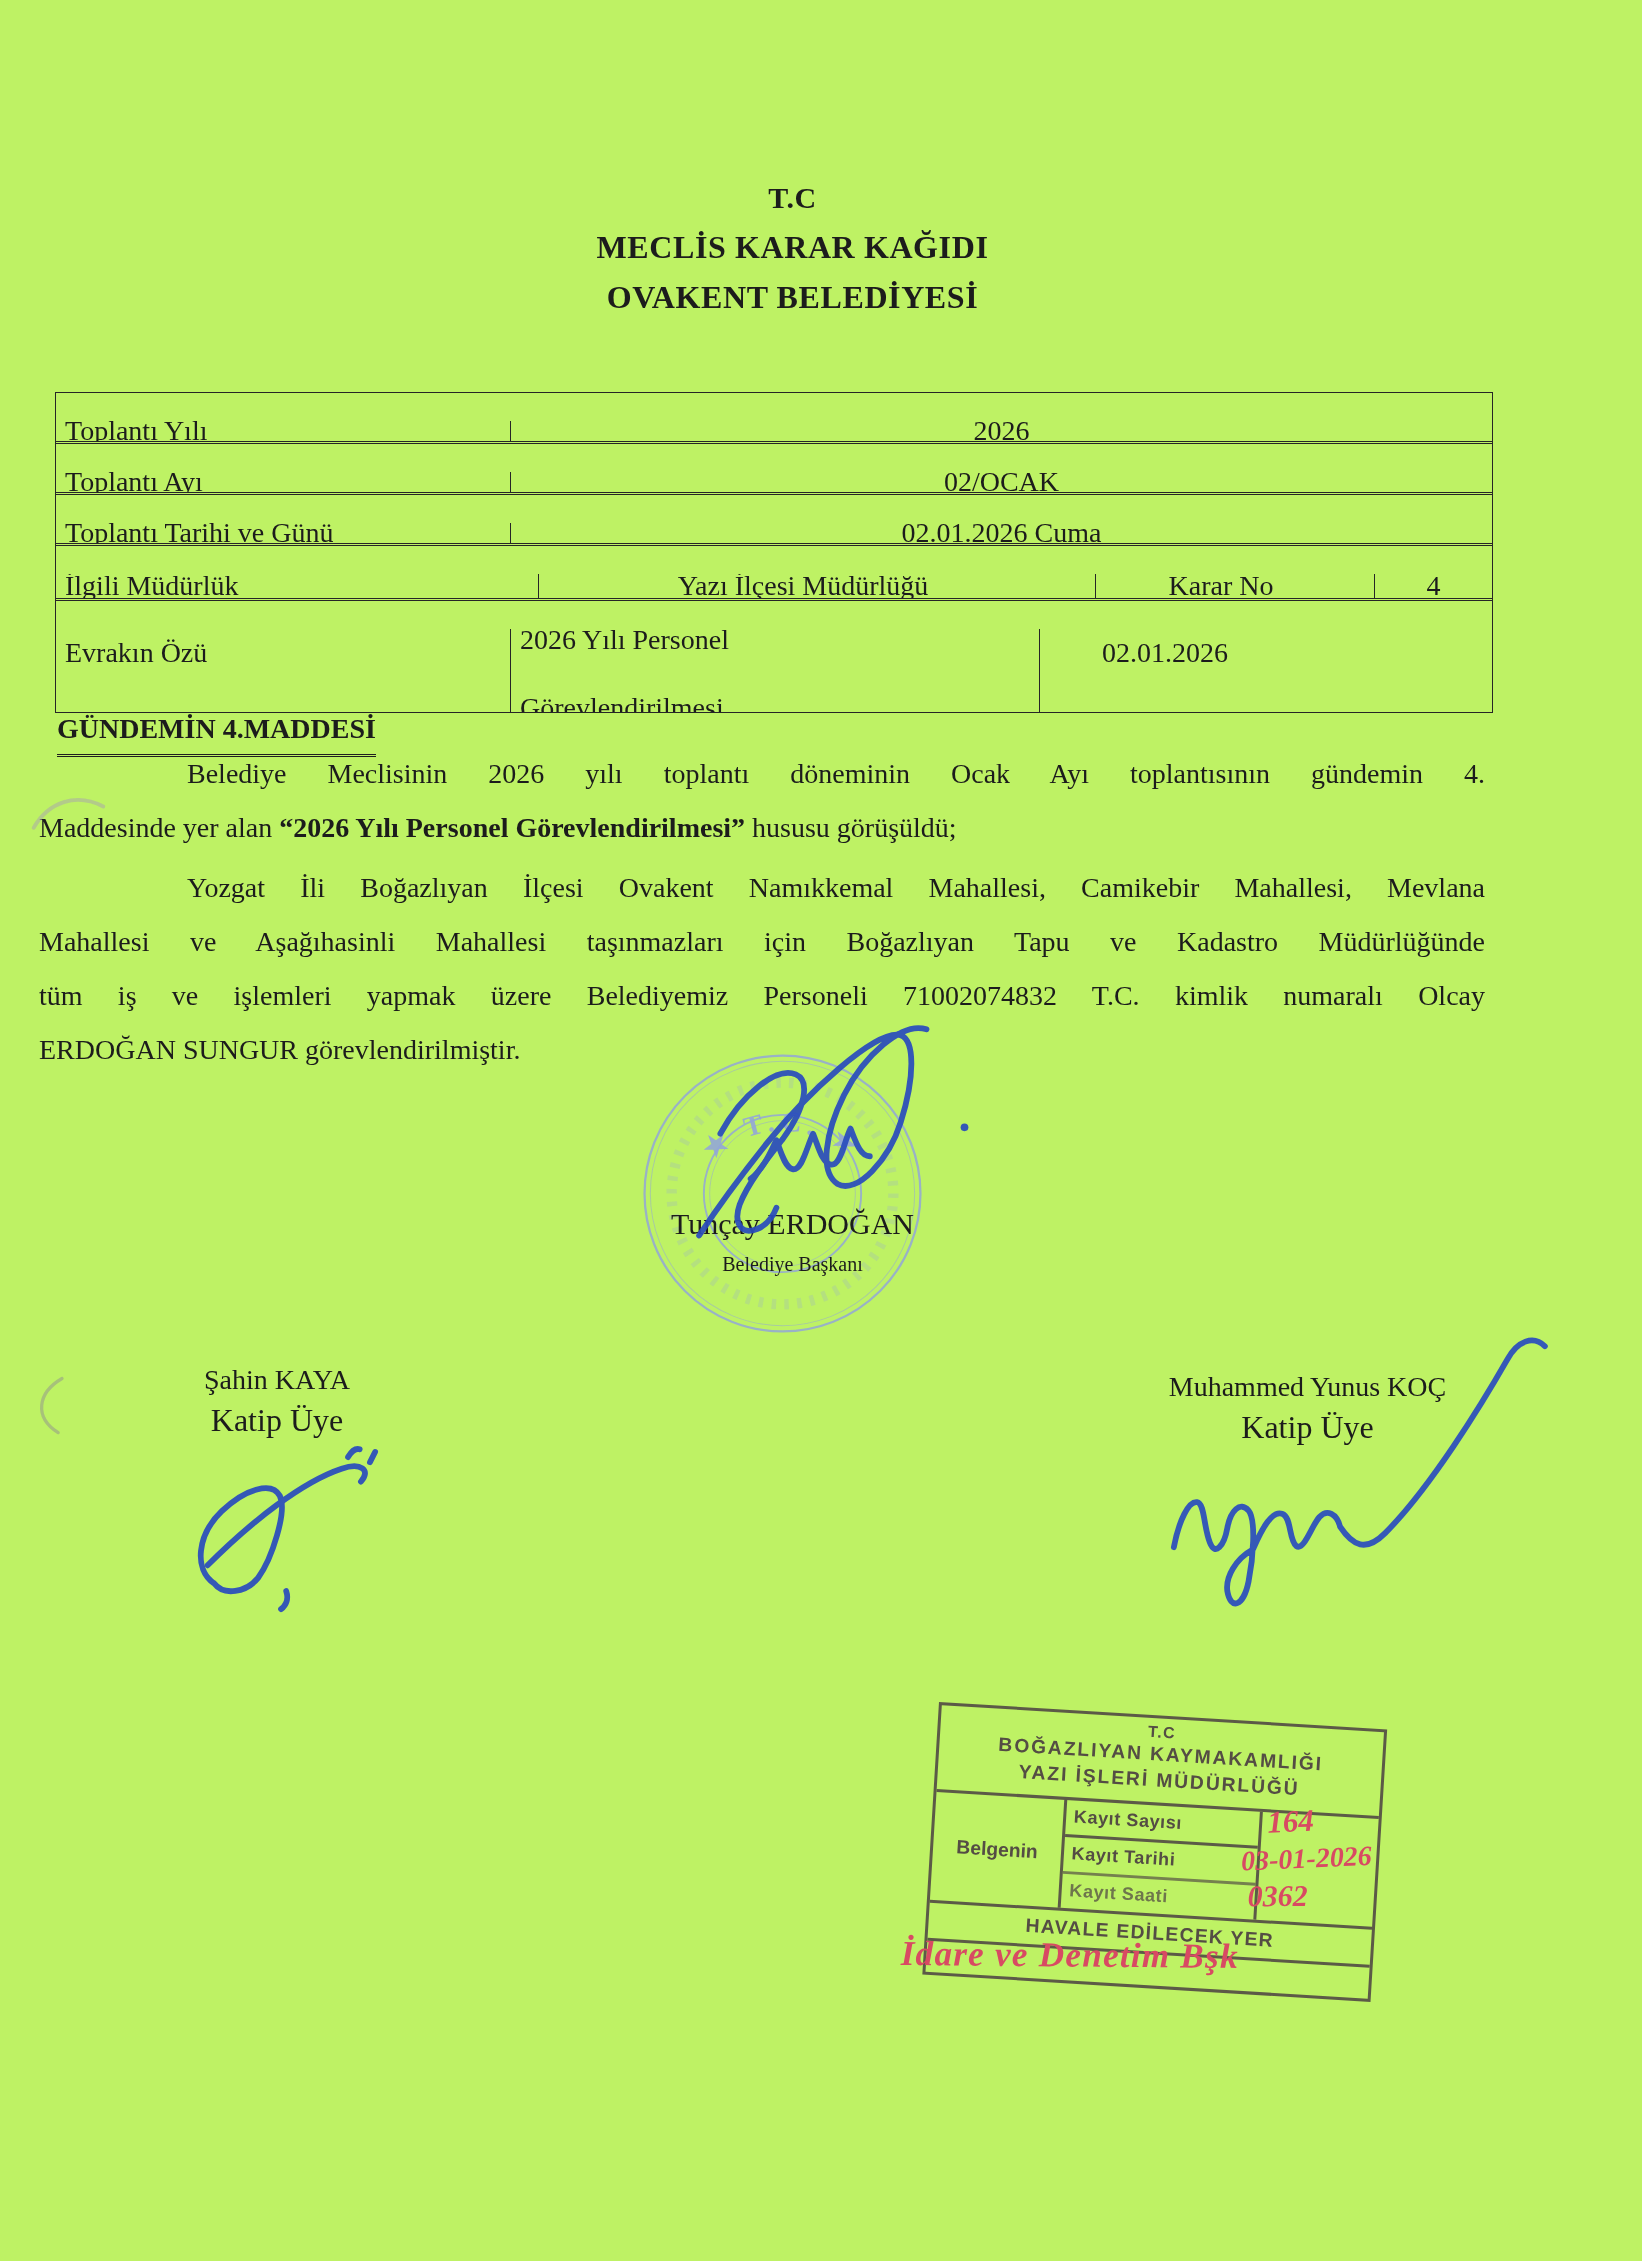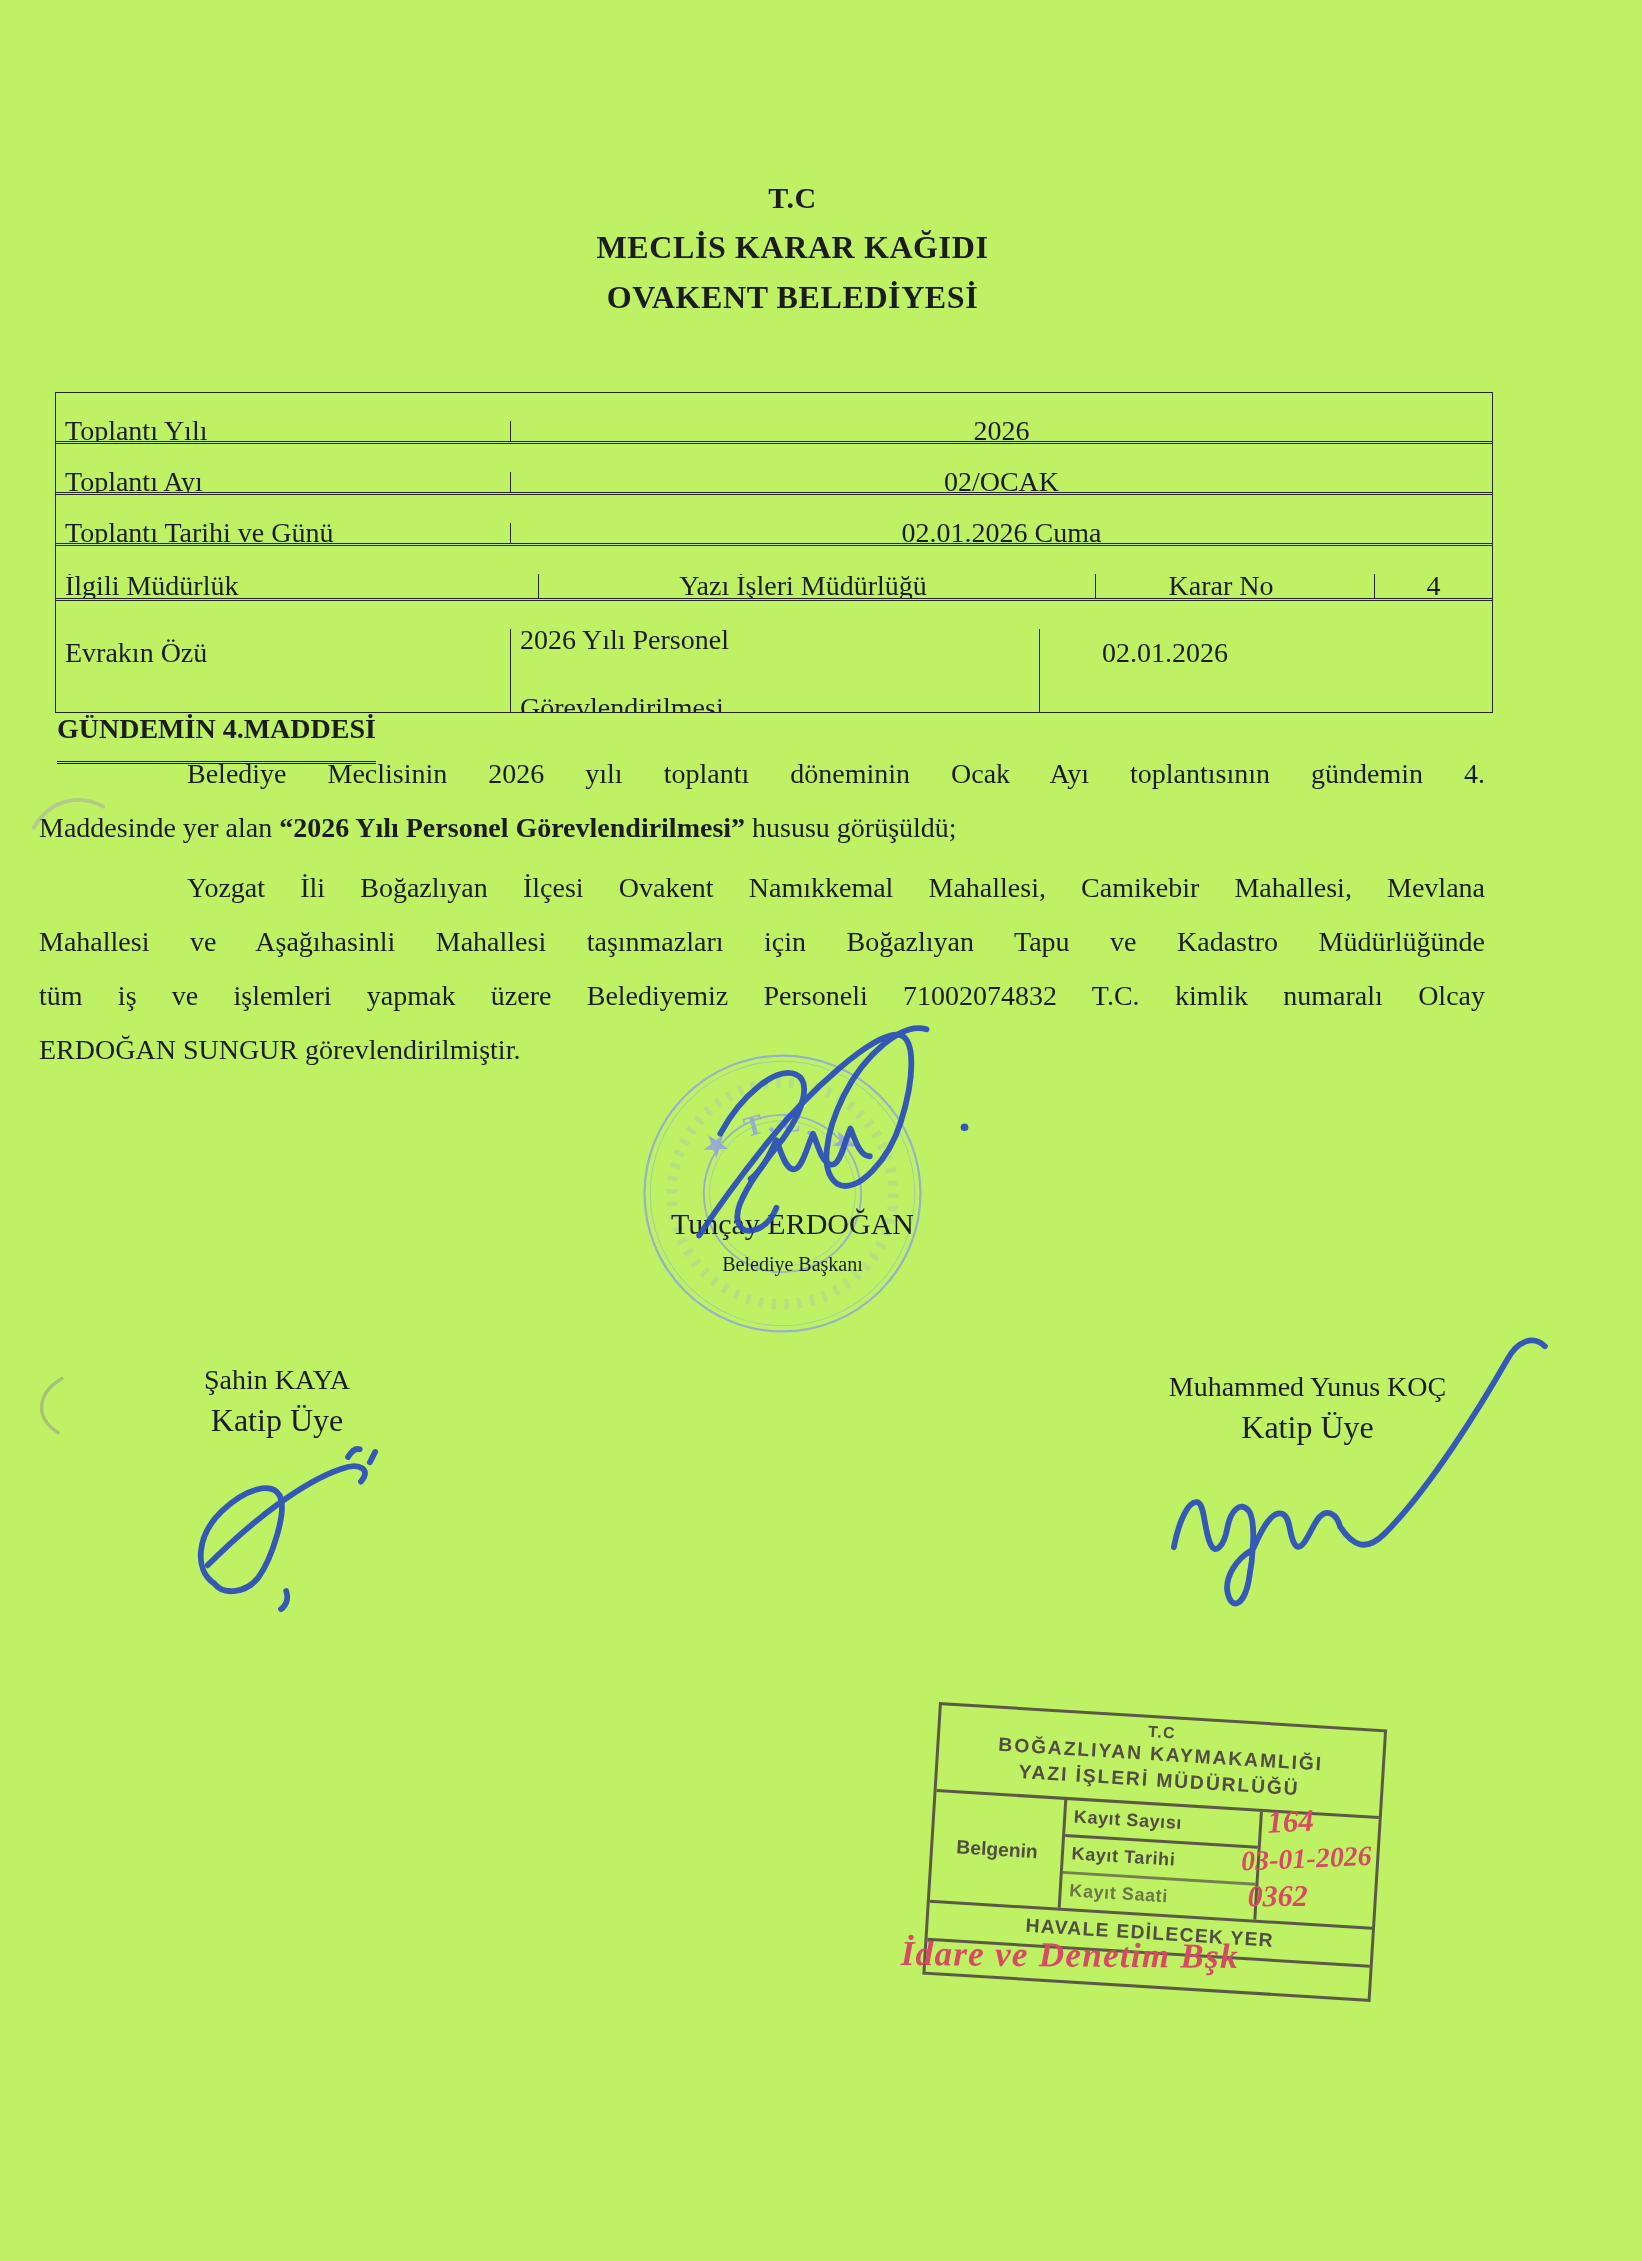--- a/index.html
+++ b/index.html
@@ -19,21 +19,21 @@
   .r1,.r2,.r3{grid-template-columns:454px 1fr; height:48px;}
   .r4{grid-template-columns:454px 529px 251px 1fr; height:52px;gap:28px;}
   .r5{grid-template-columns:454px 529px 251px 1fr; height:111px;}
   .cell{display:flex; align-items:center; padding:0 9px; overflow:hidden;margin-top:28px;}
   .cell + .cell{border-left:1.9px solid #262626;}
   .cell.center{justify-content:center; text-align:center;}
   .r5 .cell{align-items:flex-start; padding-top:7.7px;}
   .twolines{flex-direction:column; justify-content:flex-start; gap:36px;}
   
   .agenda{position:absolute; left:57px; top:713px; font-size:28px; font-weight:bold;}
-  .agenda span{border-bottom:3.9px double #1e1e1e; padding-bottom:17px;}
+  .agenda span{border-bottom:3.9px double #1e1e1e; padding-bottom:10px;}
   .para{position:absolute; left:39px; width:1446px; font-size:28px; line-height:54px;}
   .p1{top:747px;} .p2{top:861px;}
   .jline{text-align:justify; text-align-last:justify; text-justify:inter-word; white-space:normal;}
   .indent{padding-left:148px;}
   
   .mayor-block{position:absolute; left:535px; top:1203px; width:515px; text-align:center;}
   .mayor-block .nm{font-size:30px; line-height:41px;}
   .mayor-block .tt{font-size:20px; line-height:40px;}
   .sig-left{position:absolute; left:116px; top:1359px; width:322px; text-align:center;}
   .sig-right{position:absolute; left:1095px; top:1366px; width:425px; text-align:center;}
@@ -89,21 +89,21 @@
     <div class="trow r2">
       <div class="cell">Toplantı Ayı</div>
       <div class="cell center">02/OCAK</div>
     </div>
     <div class="trow r3">
       <div class="cell">Toplantı Tarihi ve Günü</div>
       <div class="cell center">02.01.2026 Cuma</div>
     </div>
     <div class="trow r4">
       <div class="cell">İlgili Müdürlük</div>
-      <div class="cell center">Yazı İşleri Müdürlüğü</div>
+      <div class="cell center">Yazı İlçesi Müdürlüğü</div>
       <div class="cell center">Karar No</div>
       <div class="cell center">4</div>
     </div>
     <div class="trow r5">
       <div class="cell">Evrakın Özü</div>
       <div class="cell center twolines">
         <div>2026 Yılı Personel</div>
         <div>Görevlendirilmesi</div>
       </div>
       <div class="cell center">02.01.2026</div>

